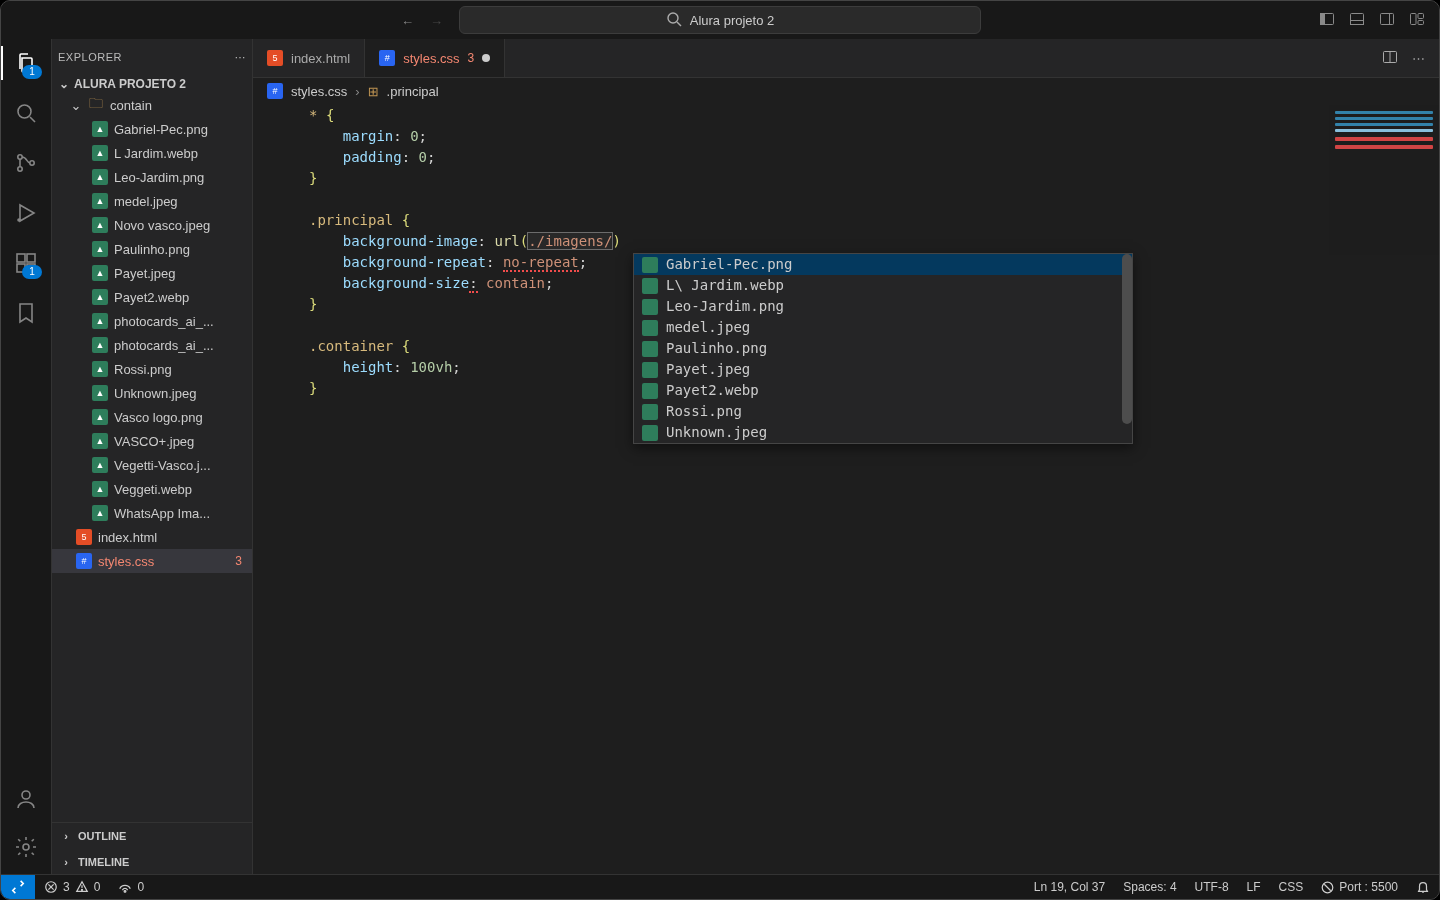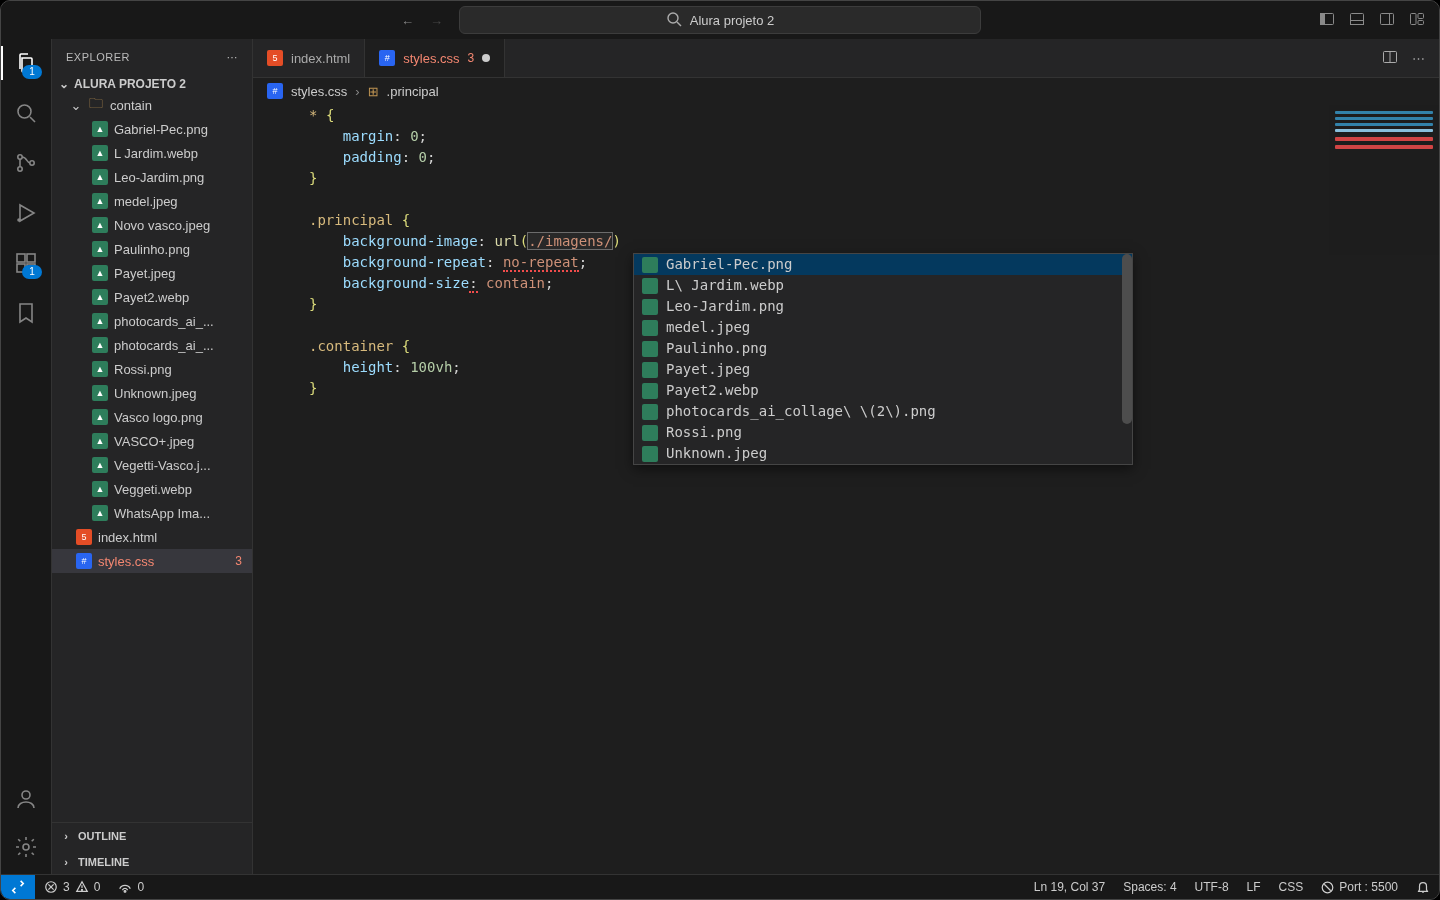--- a/index.html
+++ b/index.html
@@ -43,21 +43,21 @@
   
   .main{position:absolute;top:38px;bottom:24px;left:0;right:0;display:flex}
   .activitybar{width:50px;background:var(--bg-darker);display:flex;flex-direction:column;align-items:center;padding-top:10px;gap:22px;border-right:1px solid var(--border);position:relative}
   .activitybar .ab-item{width:28px;height:28px;display:flex;align-items:center;justify-content:center;color:#858585;position:relative}
   .activitybar .ab-item.active{color:#fff}
   .activitybar .ab-item.active::before{content:"";position:absolute;left:-11px;top:-3px;bottom:-3px;width:2px;background:#fff}
   .ab-badge{position:absolute;bottom:-2px;right:-2px;min-width:14px;height:14px;border-radius:8px;background:var(--blue-badge);color:#fff;font-size:10px;line-height:14px;text-align:center;padding:0 3px}
   .activitybar .bottom{position:absolute;bottom:14px;display:flex;flex-direction:column;gap:20px;align-items:center}
   
   .sidebar{width:200px;background:var(--bg-panel);border-right:1px solid var(--border);display:flex;flex-direction:column}
-  .side-head{height:36px;display:flex;align-items:center;justify-content:space-between;padding:0 14px;color:#bbbbbb;font-size:11px;letter-spacing:.5px}
+  .side-head{height:36px;display:flex;align-items:center;justify-content:space-between;padding:0 6px;color:#bbbbbb;font-size:11px;letter-spacing:.5px}
   .side-head .dots{color:#bbb}
   .root{padding:2px 6px;color:#ccc;font-size:12px;font-weight:600;display:flex;align-items:center;gap:4px}
   .twisty{display:inline-block;width:12px;text-align:center;color:#ccc}
   .tree{overflow:auto;flex:1}
   .tree .row{display:flex;align-items:center;height:24px;padding-right:6px;gap:6px;white-space:nowrap;overflow:hidden;text-overflow:ellipsis}
   .tree .row.folder{padding-left:18px}
   .tree .row.file{padding-left:40px}
   .tree .row.depth1{padding-left:24px}
   .tree .row.selected{background:var(--bg-active)}
   .tree .row .name{overflow:hidden;text-overflow:ellipsis}
@@ -383,24 +383,20 @@
           <div class="s-row">
             <span class="s-ico"></span>
             <span>Payet.jpeg</span>
           </div>
           <div class="s-row">
             <span class="s-ico"></span>
             <span>Payet2.webp</span>
           </div>
           <div class="s-row">
             <span class="s-ico"></span>
-            <span>photocards_ai_collage\ \(2\).png</span>
-          </div>
-          <div class="s-row">
-            <span class="s-ico"></span>
             <span>Rossi.png</span>
           </div>
           <div class="s-row">
             <span class="s-ico"></span>
             <span>Unknown.jpeg</span>
           </div>
         </div>
     </div>
   </div>
 </div>

